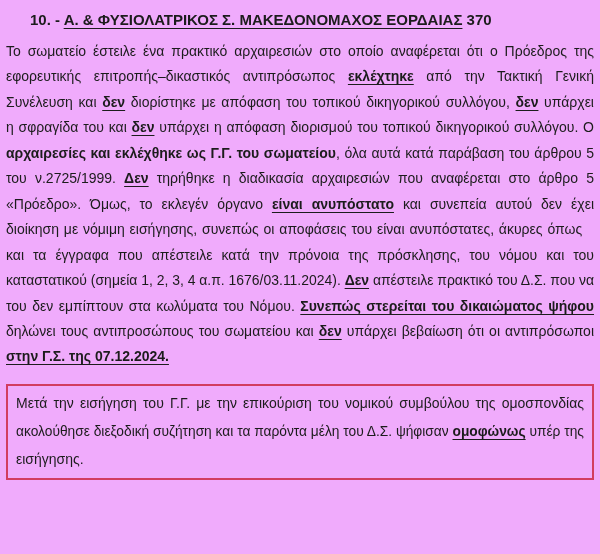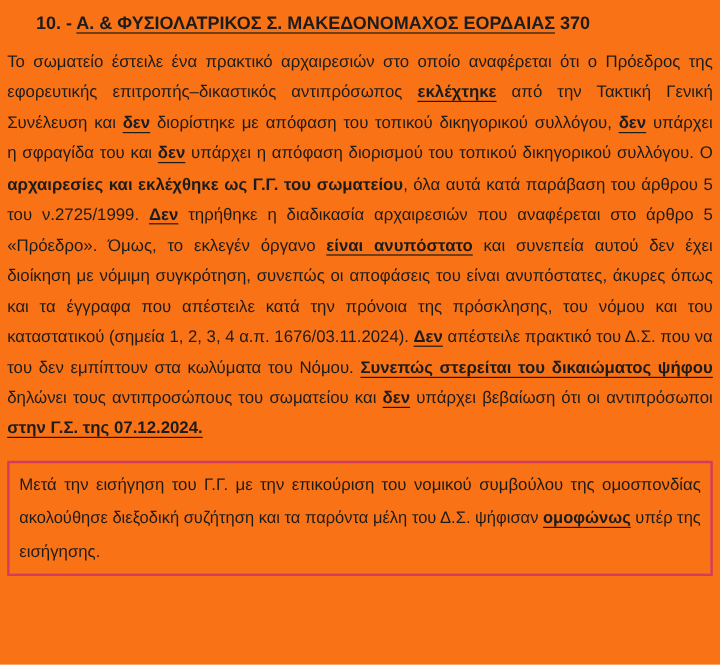--- a/index.html
+++ b/index.html
@@ -37,31 +37,31 @@
   }
   .box{
     border:2px solid #d23c60;
     margin-top:14px;
     padding:3px 8px 5px 8px;
   }
 </style>
 </head>
 <body>
 
-<div class="doc" style="color: rgb(28, 28, 28); background: #f97316;">
+<div class="doc" style="color: rgb(28, 28, 28); background: #f0abfc;">
   <div class="heading" id="heading"><span class="b ">10. - </span><span class="b u">Α. &amp; ΦΥΣΙΟΛΑΤΡΙΚΟΣ Σ. ΜΑΚΕΔΟΝΟΜΑΧΟΣ ΕΟΡΔΑΙΑΣ</span><span class="b "> 370</span></div>
   <div class="lines" id="report-lines">
       <div class="line just" style="word-spacing: 3.03906px;"><span class="">Το σωματείο έστειλε ένα πρακτικό αρχαιρεσιών στο οποίο αναφέρεται ότι ο Πρόεδρος της</span></div>
       <div class="line just" style="word-spacing: 8.67188px;"><span class="">εφορευτικής επιτροπής–δικαστικός αντιπρόσωπος </span><span class="b u">εκλέχτηκε</span><span class=""> από την Τακτική Γενική</span></div>
       <div class="line just" style="word-spacing: 1.76278px;"><span class="">Συνέλευση και </span><span class="b u">δεν</span><span class=""> διορίστηκε με απόφαση του τοπικού δικηγορικού συλλόγου, </span><span class="b u">δεν</span><span class=""> υπάρχει</span></div>
       <div class="line just" style="word-spacing: 0.905048px;"><span class="">η σφραγίδα του και </span><span class="b u">δεν</span><span class=""> υπάρχει η απόφαση διορισμού του τοπικού δικηγορικού συλλόγου. Ο</span></div>
       <div class="line just" style="word-spacing: 0.716346px;"><span class="b ">αρχαιρεσίες και εκλέχθηκε ως Γ.Γ. του σωματείου</span><span class="">, όλα αυτά κατά παράβαση του άρθρου 5</span></div>
       <div class="line just" style="word-spacing: 4.29261px;"><span class="">του ν.2725/1999. </span><span class="b u">Δεν</span><span class=""> τηρήθηκε η διαδικασία αρχαιρεσιών που αναφέρεται στο άρθρο 5</span></div>
       <div class="line just" style="word-spacing: 5.07955px;"><span class="">«Πρόεδρο». Όμως, το εκλεγέν όργανο </span><span class="b u">είναι ανυπόστατο</span><span class=""> και συνεπεία αυτού δεν έχει</span></div>
-      <div class="line just" style="word-spacing: 0.93892px;"><span class="">διοίκηση με νόμιμη συγκρότηση, συνεπώς οι αποφάσεις του είναι ανυπόστατες, άκυρες όπως</span></div>
+      <div class="line just" style="word-spacing: 0.93892px;"><span class="">διοίκηση με νόμιμη εισήγησης, συνεπώς οι αποφάσεις του είναι ανυπόστατες, άκυρες όπως</span></div>
       <div class="line just" style="word-spacing: 5.07212px; text-align: right;"><span class="">και τα έγγραφα που απέστειλε κατά την πρόνοια της πρόσκλησης, του νόμου και του</span></div>
       <div class="line just" style="transform: scaleX(0.995977);"><span class="">καταστατικού (σημεία 1, 2, 3, 4 α.π. 1676/03.11.2024). </span><span class="b u">Δεν</span><span class=""> απέστειλε πρακτικό του Δ.Σ. που να</span></div>
       <div class="line just" style="word-spacing: 1.60227px;"><span class="">του δεν εμπίπτουν στα κωλύματα του Νόμου. </span><span class="b u">Συνεπώς στερείται του δικαιώματος ψήφου</span></div>
       <div class="line just" style="word-spacing: 1.20881px;"><span class="">δηλώνει τους αντιπροσώπους του σωματείου και </span><span class="b u">δεν</span><span class=""> υπάρχει βεβαίωση ότι οι αντιπρόσωποι</span></div>
       <div class="line"><span class="b u">στην Γ.Σ. της 07.12.2024.</span></div>
     </div>
   <div class="lines box" id="box-lines" style="border-color: rgb(210, 60, 96);">
       <div class="line just" style="word-spacing: 2.24479px;"><span class="">Μετά την εισήγηση του Γ.Γ. με την επικούριση του νομικού συμβούλου της ομοσπονδίας</span></div>
       <div class="line just" style="transform: scaleX(0.982991);"><span class="">ακολούθησε διεξοδική συζήτηση και τα παρόντα μέλη του Δ.Σ. ψήφισαν </span><span class="b u">ομοφώνως</span><span class=""> υπέρ της</span></div>
       <div class="line"><span class="">εισήγησης.</span></div>

